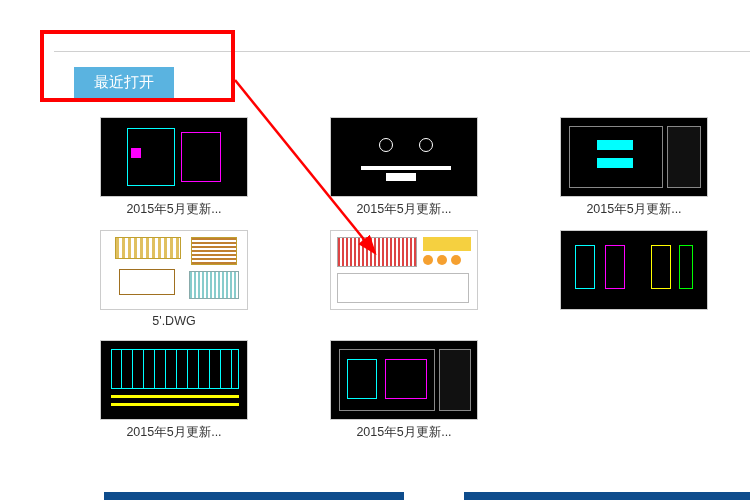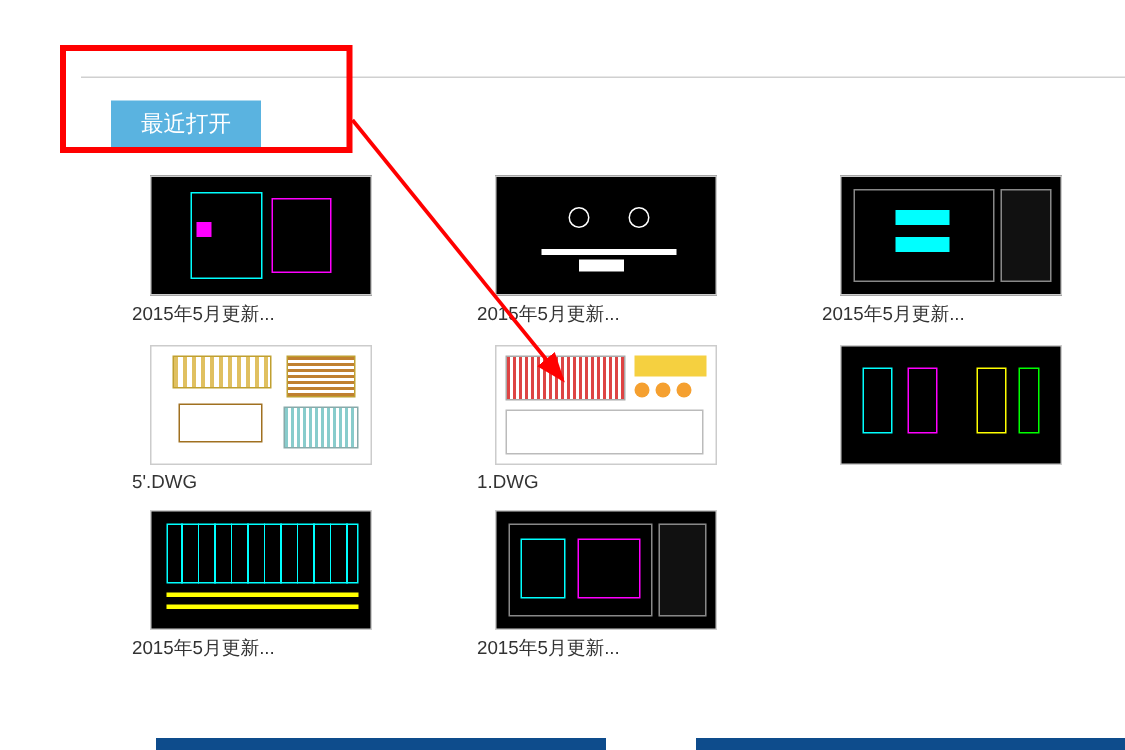--- a/index.html
+++ b/index.html
@@ -67,21 +67,21 @@
     height: 80px;
     border: 1px solid #ccc;
     margin: 0 auto 4px auto;
     background: #000;
     position: relative;
     overflow: hidden;
     cursor: pointer;
   }
   .thumb.white { background: #fff; }
   .filename {
-    text-align: left;
+    text-align: center;
     font-size: 12.5px;
     color: #333;
     white-space: nowrap;
     overflow: hidden;
     text-overflow: ellipsis;
     padding: 0 4px;
   }
   .banners {
     position: absolute;
     left: 50px;
@@ -169,21 +169,20 @@
         </div>
         <div class="filename">5'.DWG</div>
       </div>
       <div class="item">
         <div class="thumb white">
           <div class="d" style="left:6px;top:6px;width:80px;height:30px;border:1px solid #aaa;background:repeating-linear-gradient(90deg,#d44 0 2px,#fff 2px 4px);"></div>
           <div class="d" style="left:92px;top:6px;width:48px;height:14px;background:#f5d040;"></div>
           <div class="d" style="left:92px;top:24px;width:10px;height:10px;border-radius:50%;background:#f5a030;box-shadow:14px 0 #f5a030,28px 0 #f5a030;"></div>
           <div class="d" style="left:6px;top:42px;width:132px;height:30px;border:1px solid #bbb;"></div>
         </div>
-        <div class="filename">1.DWG</div>
       </div>
       <div class="item">
         <div class="thumb">
           <div class="d" style="left:14px;top:14px;width:20px;height:44px;border:1px solid #0ff;"></div>
           <div class="d" style="left:44px;top:14px;width:20px;height:44px;border:1px solid #f0f;"></div>
           <div class="d" style="left:90px;top:14px;width:20px;height:44px;border:1px solid #ff0;"></div>
           <div class="d" style="left:118px;top:14px;width:14px;height:44px;border:1px solid #0f0;"></div>
         </div>
       </div>
       <div class="item">

